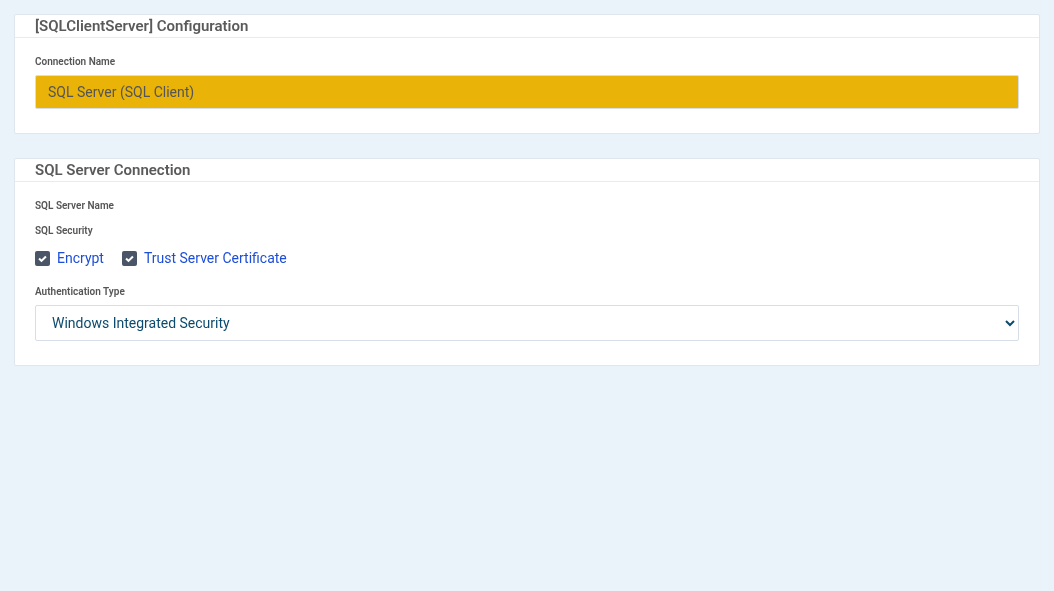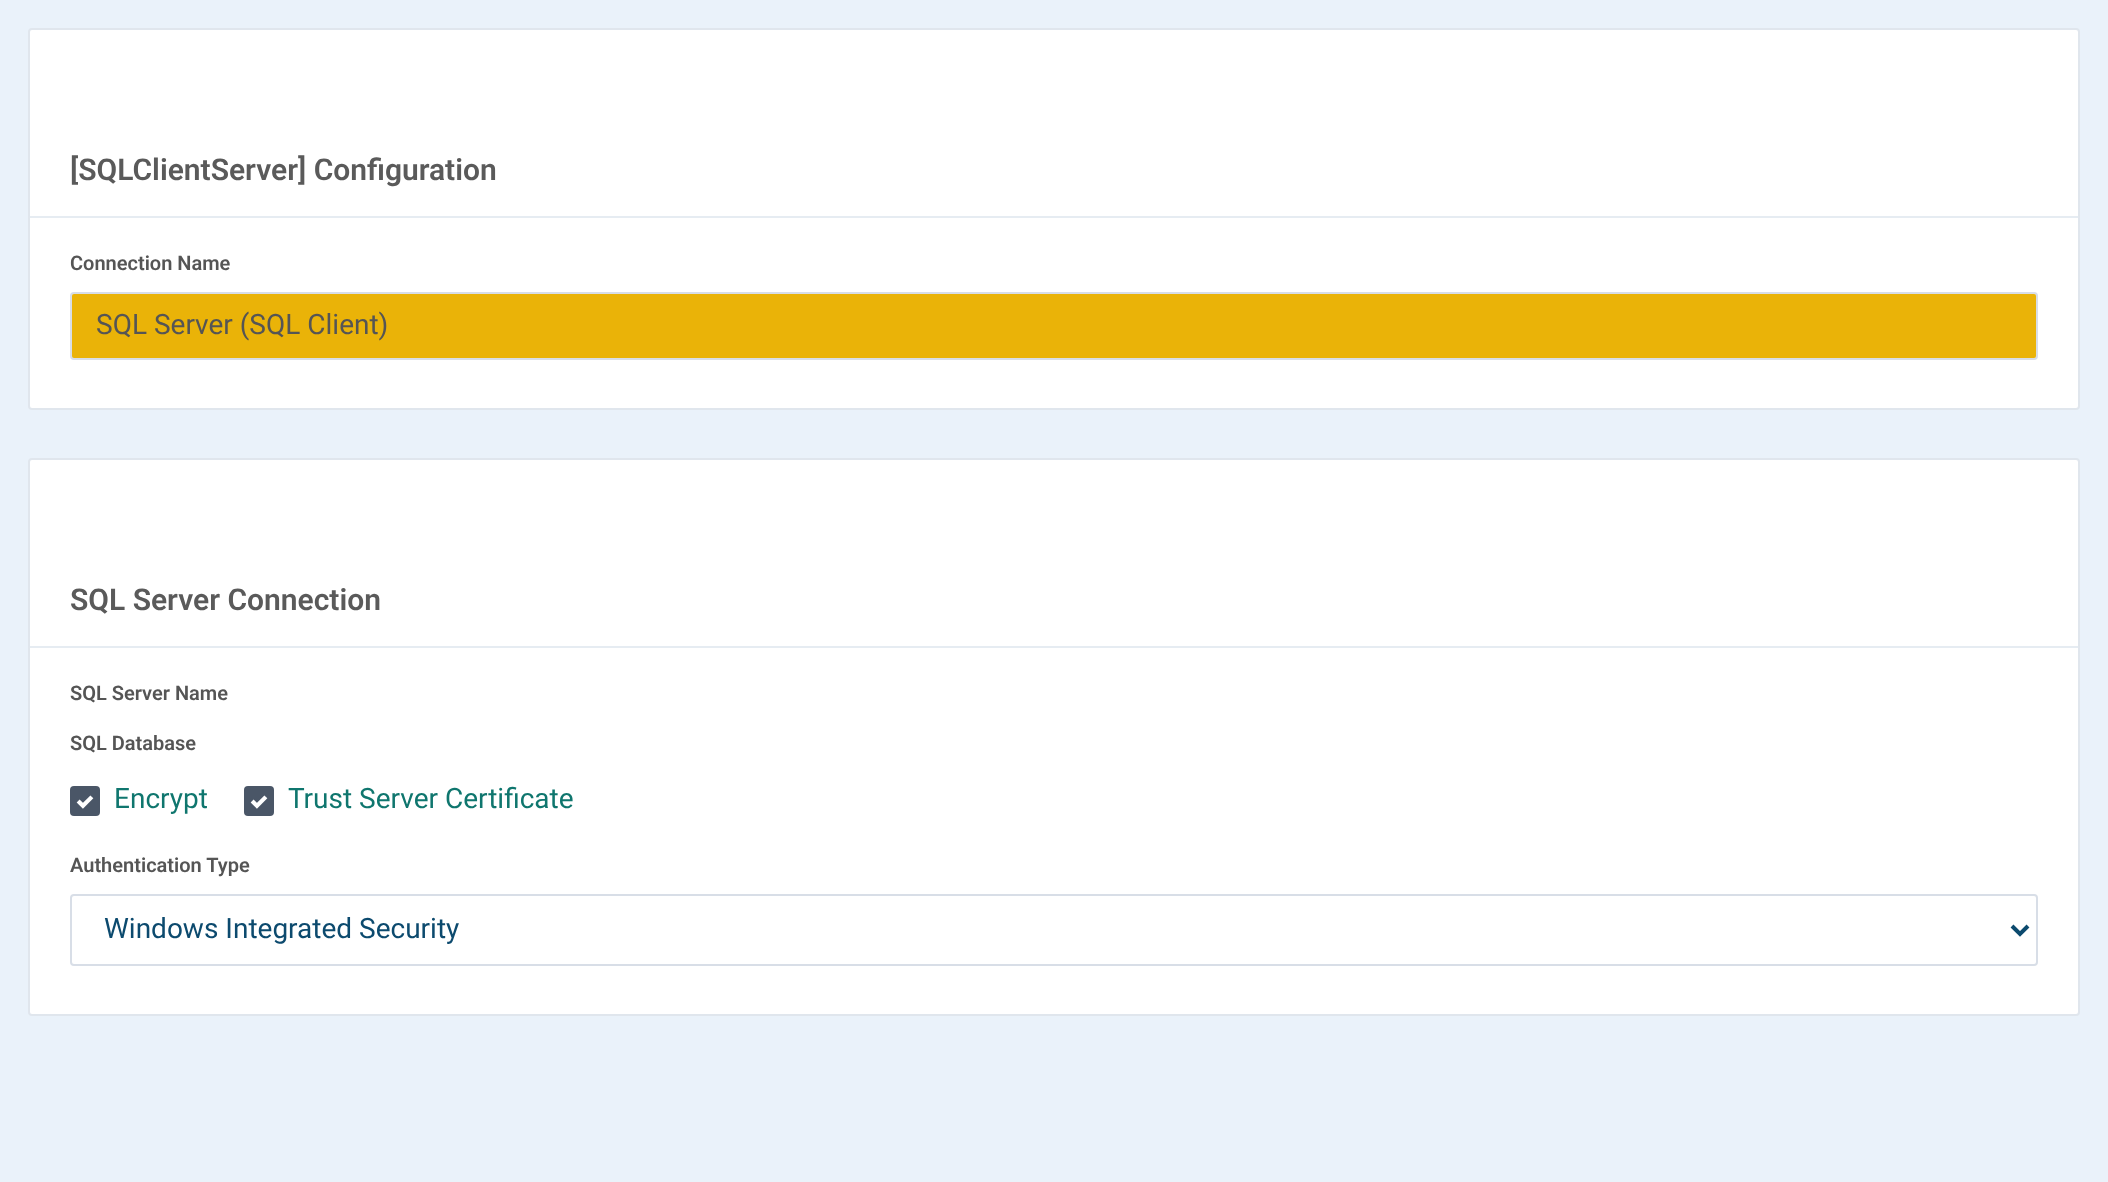--- a/index.html
+++ b/index.html
@@ -14,23 +14,22 @@
       width: 1054px;
       color: #525252;
     }
     .panel {
       background: #ffffff;
       border: 1px solid #e0e6ed;
       border-radius: 2px;
       margin-bottom: 24px;
     }
     .panel-header {
-      padding: 14px 20px;
+      padding: 2px 20px;
       border-bottom: 1px solid #e6ecf2;
-      margin-top: 47px;
     }
     .panel-header h2 {
       font-size: 15px;
       font-weight: 600;
       color: #5a5a5a;
     }
     .panel-body {
       padding: 18px 20px 24px 20px;
     }
     .form-group {
@@ -107,21 +106,21 @@
     }
     .custom-checkbox svg {
       width: 11px;
       height: 11px;
       stroke: #ffffff;
       stroke-width: 3;
       fill: none;
     }
     .checkbox-label {
       font-size: 14px;
-      color: #0f766e;
+      color: #1d4ed8;
       cursor: pointer;
     }
   </style>
 </head>
 <body>
 
 <div class="panel">
   <div class="panel-header">
     <h2>[SQLClientServer] Configuration</h2>
   </div>
@@ -135,21 +134,21 @@
 
 <div class="panel">
   <div class="panel-header">
     <h2>SQL Server Connection</h2>
   </div>
   <div class="panel-body">
     <div class="form-group">
       <label class="form-label">SQL Server Name</label>
     </div>
     <div class="form-group">
-      <label class="form-label">SQL Database</label>
+      <label class="form-label">SQL Security</label>
     </div>
 
     <div class="checkbox-row">
       <div class="checkbox-item">
         <div class="custom-checkbox">
           <svg viewBox="0 0 16 16">
               <polyline points="3,8 6.5,11.5 13,5"></polyline>
             </svg>
         </div>
         <span class="checkbox-label">Encrypt</span>

